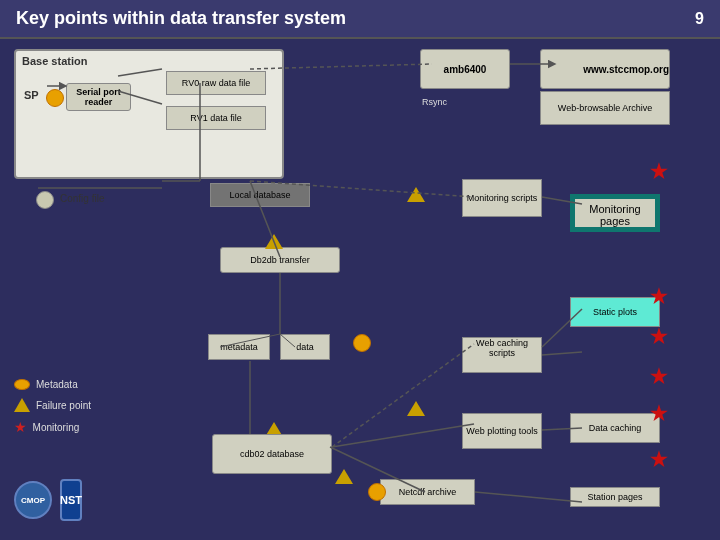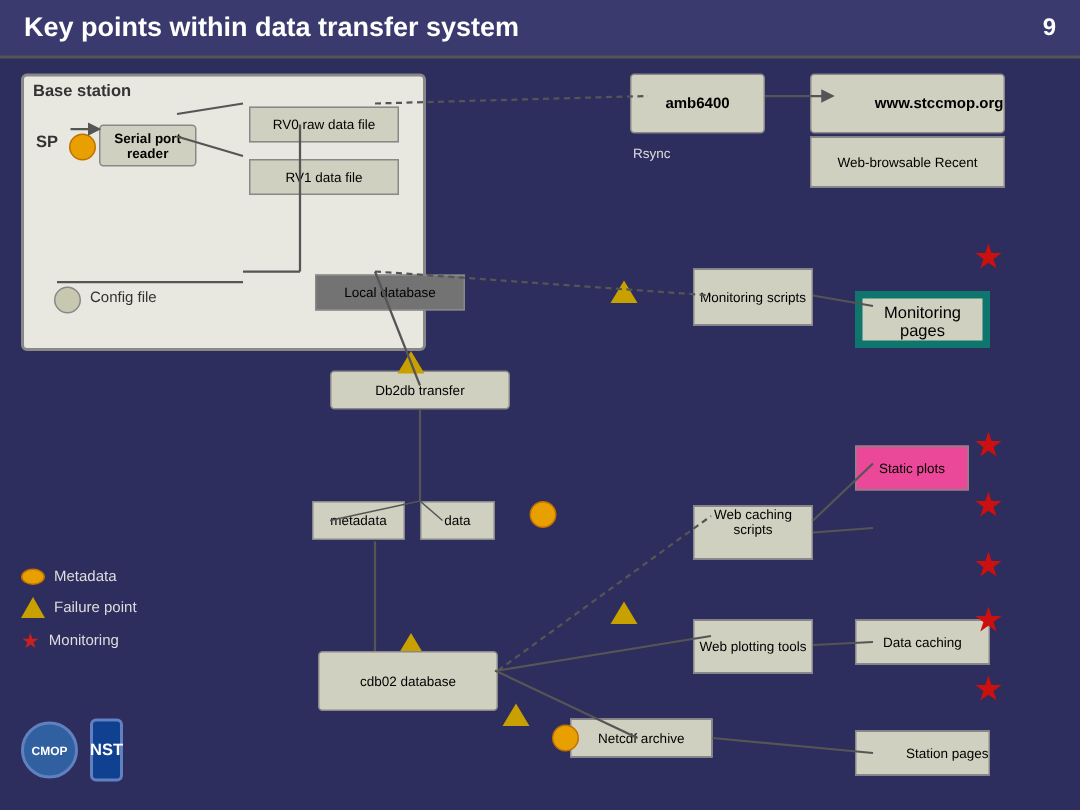--- a/index.html
+++ b/index.html
@@ -41,21 +41,21 @@
       position: relative;
       height: 490px;
     }
 
     
     .base-station-box {
       position: absolute;
       left: 14px;
       top: 10px;
       width: 270px;
-      height: 185px;
+      height: 130px;
       border: 2px solid #888;
       border-radius: 4px;
       background: #e8e8e0;
       color: #000;
     }
     .base-station-label {
       font-size: 11px;
       font-weight: bold;
       color: #333;
       padding: 3px 6px;
@@ -310,23 +310,23 @@
       align-items: flex-end;
       justify-content: center;
       font-size: 11px;
       color: #000;
       text-align: center;
     }
     .static-plots-box {
       position: absolute;
       left: 570px;
       top: 258px;
-      width: 76px;
+      width: 90px;
       height: 30px;
-      background: #ec4899;
+      background: #5eead4;
       border: 1px solid #888;
       display: flex;
       align-items: center;
       justify-content: center;
       font-size: 9px;
       color: #000;
     }
     .web-caching-box {
       position: absolute;
       left: 462px;
@@ -383,26 +383,26 @@
       align-items: center;
       justify-content: center;
       font-size: 9px;
       color: #000;
     }
     .station-pages-box {
       position: absolute;
       left: 570px;
       top: 448px;
       width: 90px;
-      height: 30px;
-      background: #d0d0c0;
-      border: 1px solid #888;
-      display: flex;
-      align-items: center;
-      justify-content: flex-end;
+      height: 20px;
+      background: #d0d0c0;
+      border: 1px solid #888;
+      display: flex;
+      align-items: center;
+      justify-content: center;
       font-size: 9px;
       color: #000;
     }
 
     
     .legend {
       position: absolute;
       left: 14px;
       top: 340px;
     }
@@ -562,21 +562,21 @@
       <span>amb6400</span>
     </div>
 
     <div class="www-box">
       <span>www.stccmop.org</span>
     </div>
 
     <span class="rsync-label">Rsync</span>
 
     <div class="web-browsable-box">
-      <span style="text-align:center;font-size:9px;">Web-browsable Recent</span>
+      <span style="text-align:center;font-size:9px;">Web-browsable Archive</span>
     </div>
 
     <div class="monitoring-scripts-box">
       <span>Monitoring scripts</span>
     </div>
 
     <div class="monitoring-pages-box">
       <span>Monitoring pages</span>
     </div>
 

